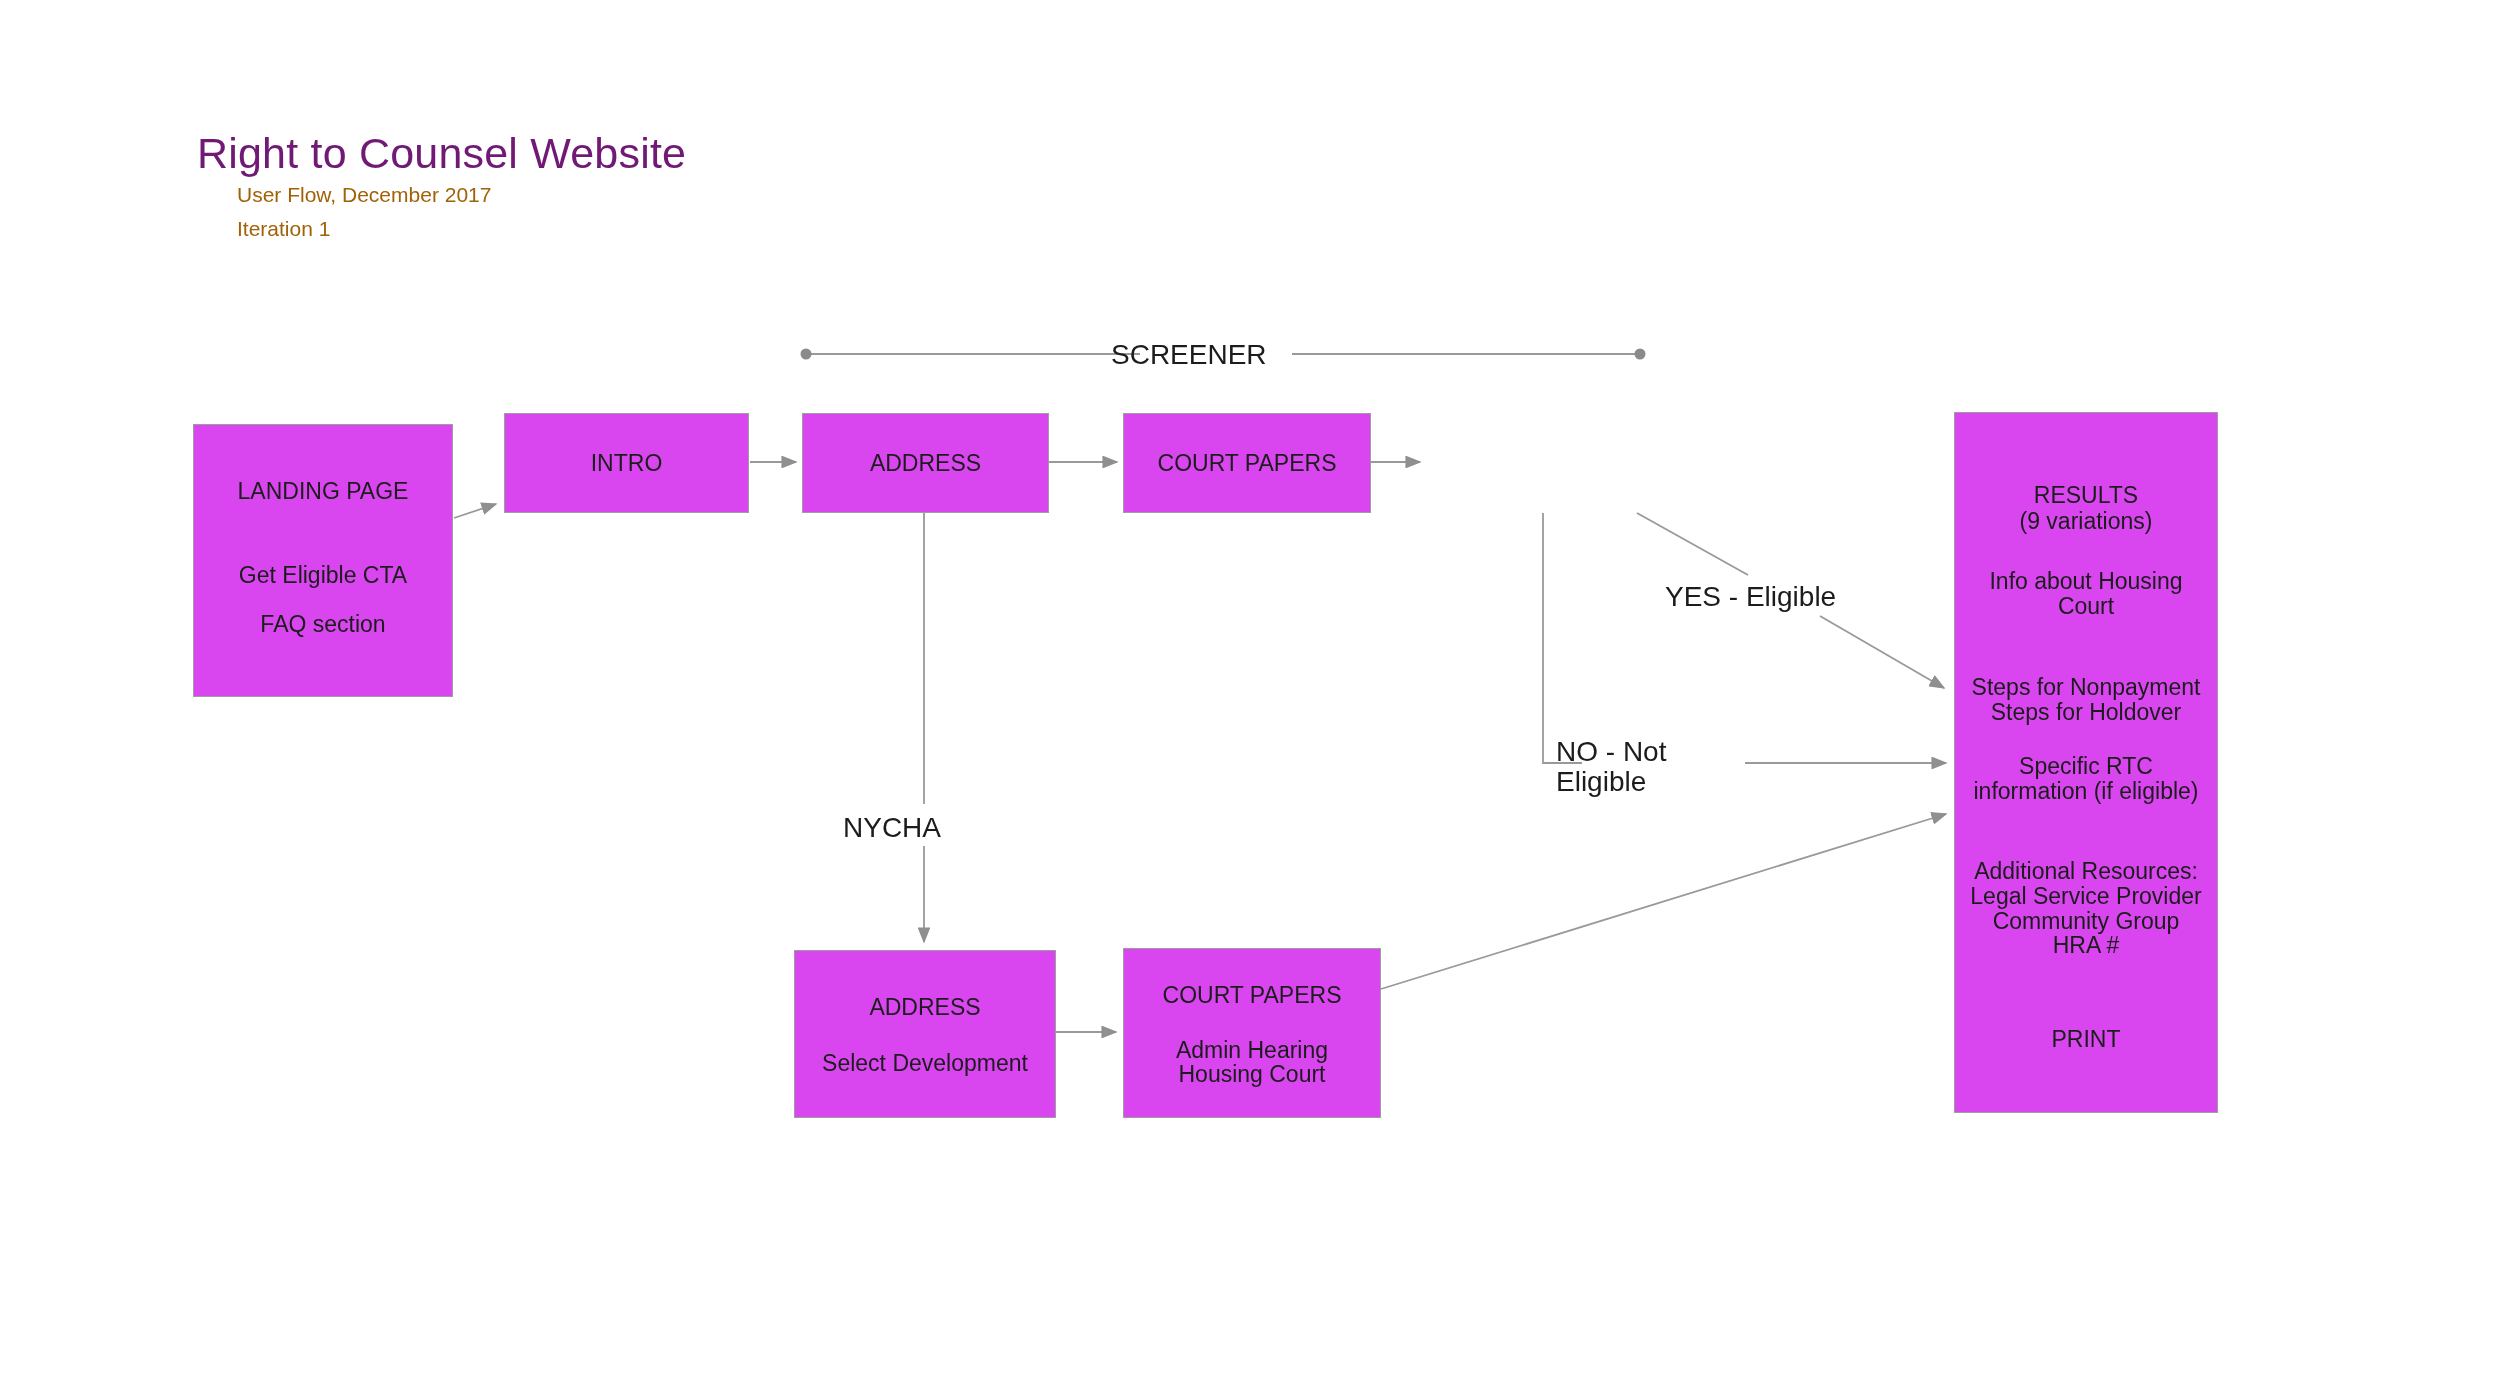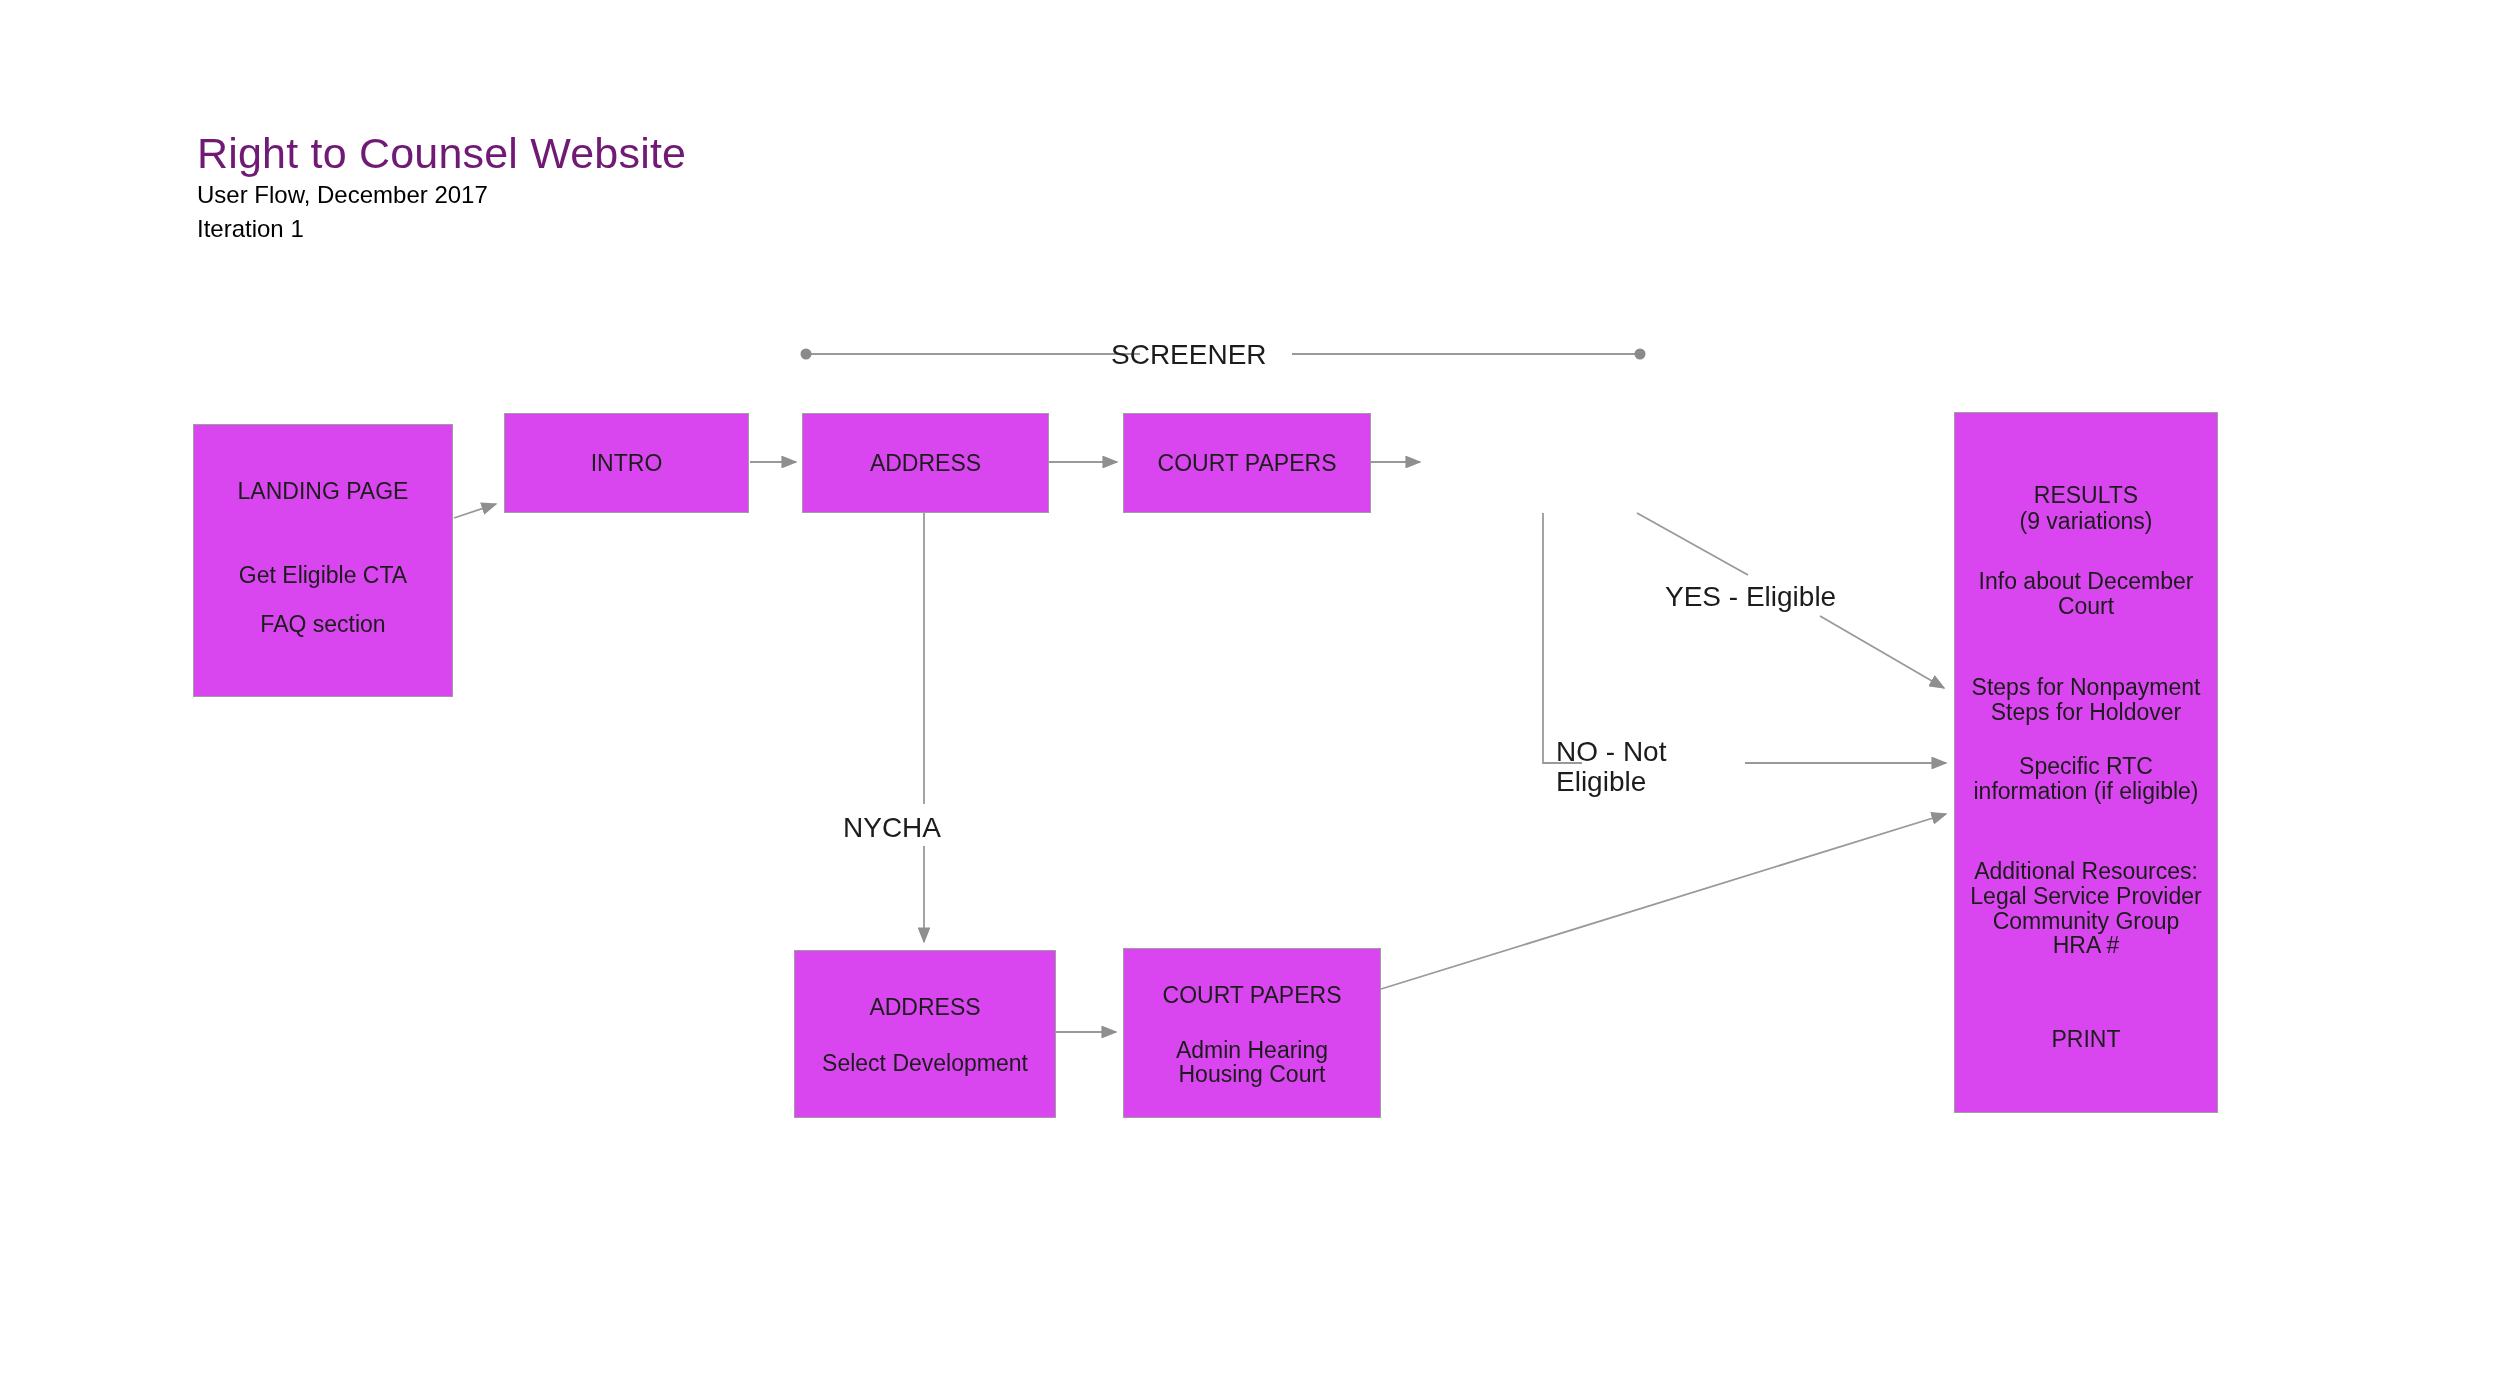--- a/index.html
+++ b/index.html
@@ -3,21 +3,21 @@
 <meta charset="utf-8">
 <style>
   html,body{margin:0;padding:0;background:#ffffff;}
   .canvas{
     position:relative;width:2500px;height:1375px;background:#ffffff;
     font-family:"Liberation Sans",sans-serif;color:#1c1c1c;overflow:hidden;
   }
   
   .hdr{position:absolute;left:197px;top:128px;}
   .hdr h1{margin:0;font-size:43px;line-height:50px;font-weight:normal;letter-spacing:.2px;color:#701a75;}
-  .hdr .sub{font-size:24px;line-height:34px;color:#000000;}
+  .hdr .sub{font-size:21px;line-height:34px;color:#a16207;margin-left:40px;}
   
   svg.connectors{position:absolute;left:0;top:0;width:2500px;height:1375px;}
   
   .node{position:absolute;border:1.5px solid #9e9e9e;background:#d946ef;box-sizing:border-box;}
   .node .ln{position:absolute;left:0;width:100%;text-align:center;font-size:23px;line-height:28px;white-space:nowrap;}
   .node.center{display:flex;align-items:center;justify-content:center;font-size:23px;}
   
   .elabel{position:absolute;text-align:left;font-size:28px;line-height:30px;white-space:nowrap;}
 </style>
 </head>
@@ -99,21 +99,21 @@
 
   <div class="node" style="left:1123px;top:948px;width:258px;height:170px;">
     <div class="ln" style="top:32px;">COURT PAPERS</div>
     <div class="ln" style="top:87px;">Admin Hearing</div>
     <div class="ln" style="top:111px;">Housing Court</div>
   </div>
 
   <div class="node" style="left:1954px;top:412px;width:264px;height:701px;">
     <div class="ln" style="top:68px;">RESULTS</div>
     <div class="ln" style="top:94px;">(9 variations)</div>
-    <div class="ln" style="top:154px;">Info about December</div>
+    <div class="ln" style="top:154px;">Info about Housing</div>
     <div class="ln" style="top:179px;">Court</div>
     <div class="ln" style="top:260px;">Steps for Nonpayment</div>
     <div class="ln" style="top:285px;">Steps for Holdover</div>
     <div class="ln" style="top:339px;">Specific RTC</div>
     <div class="ln" style="top:364px;">information (if eligible)</div>
     <div class="ln" style="top:444px;">Additional Resources:</div>
     <div class="ln" style="top:469px;">Legal Service Provider</div>
     <div class="ln" style="top:494px;">Community Group</div>
     <div class="ln" style="top:518px;">HRA #</div>
     <div class="ln" style="top:612px;">PRINT</div>

